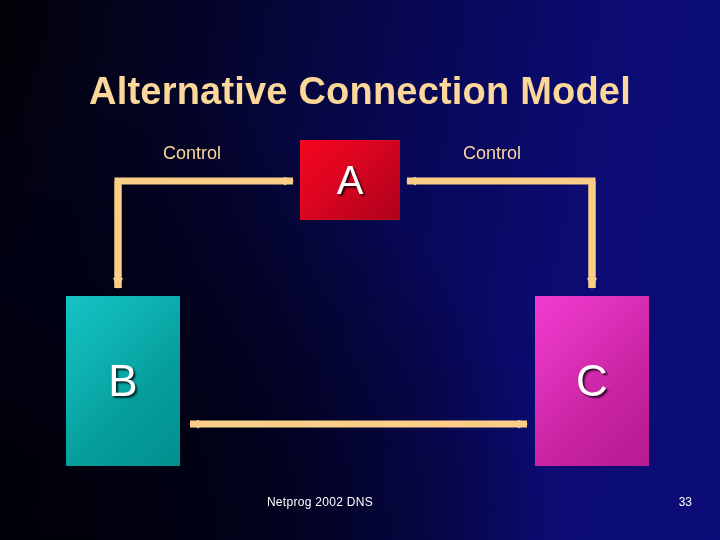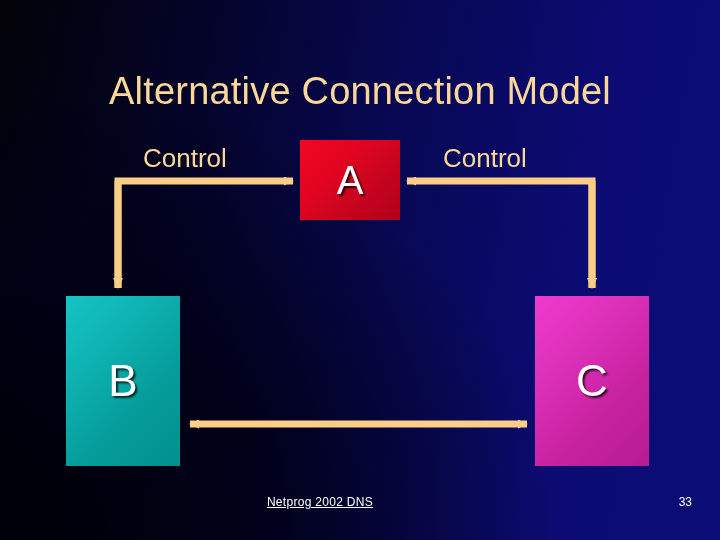--- a/index.html
+++ b/index.html
@@ -21,21 +21,21 @@
 
   
   #title {
     position: absolute;
     left: 0;
     top: 70px;
     width: 720px;
     text-align: center;
     color: #fbd79a;
     font-size: 38px;
-    font-weight: 400;
+    font-weight: 700;
     letter-spacing: 0.2px;
     white-space: nowrap;
   }
 
   
   .node {
     position: absolute;
     box-sizing: border-box;
     display: flex;
     align-items: center;
@@ -71,22 +71,23 @@
     left: 535px; top: 296px;
     width: 114px; height: 170px;
     font-size: 44px;
     background: linear-gradient(135deg, #f03ad0 0%, #e032bd 28%, #c6229f 66%, #b61b92 100%);
   }
 
   
   .edge-label {
     position: absolute;
     color: #fbd79a;
-    font-size: 26px;
+    font-size: 18px;
     white-space: nowrap;
+    margin-left: 20px;
   }
   #label-control-left  { left: 143px; top: 143px; }
   #label-control-right { left: 443px; top: 143px; }
   #label-data          { left: 314px; top: 387px; }
 
   
   #connectors {
     position: absolute;
     left: 0; top: 0;
     width: 720px; height: 540px;
@@ -96,21 +97,20 @@
   
   #footer-text {
     position: absolute;
     left: 0;
     top: 495px;
     width: 640px;
     text-align: center;
     color: #ffffff;
     font-size: 12px;
     letter-spacing: 0.3px;
-    text-decoration: underline;
   }
   #page-number {
     position: absolute;
     right: 28px;
     top: 495px;
     color: #ffffff;
     font-size: 12px;
   }
 </style>
 </head>

